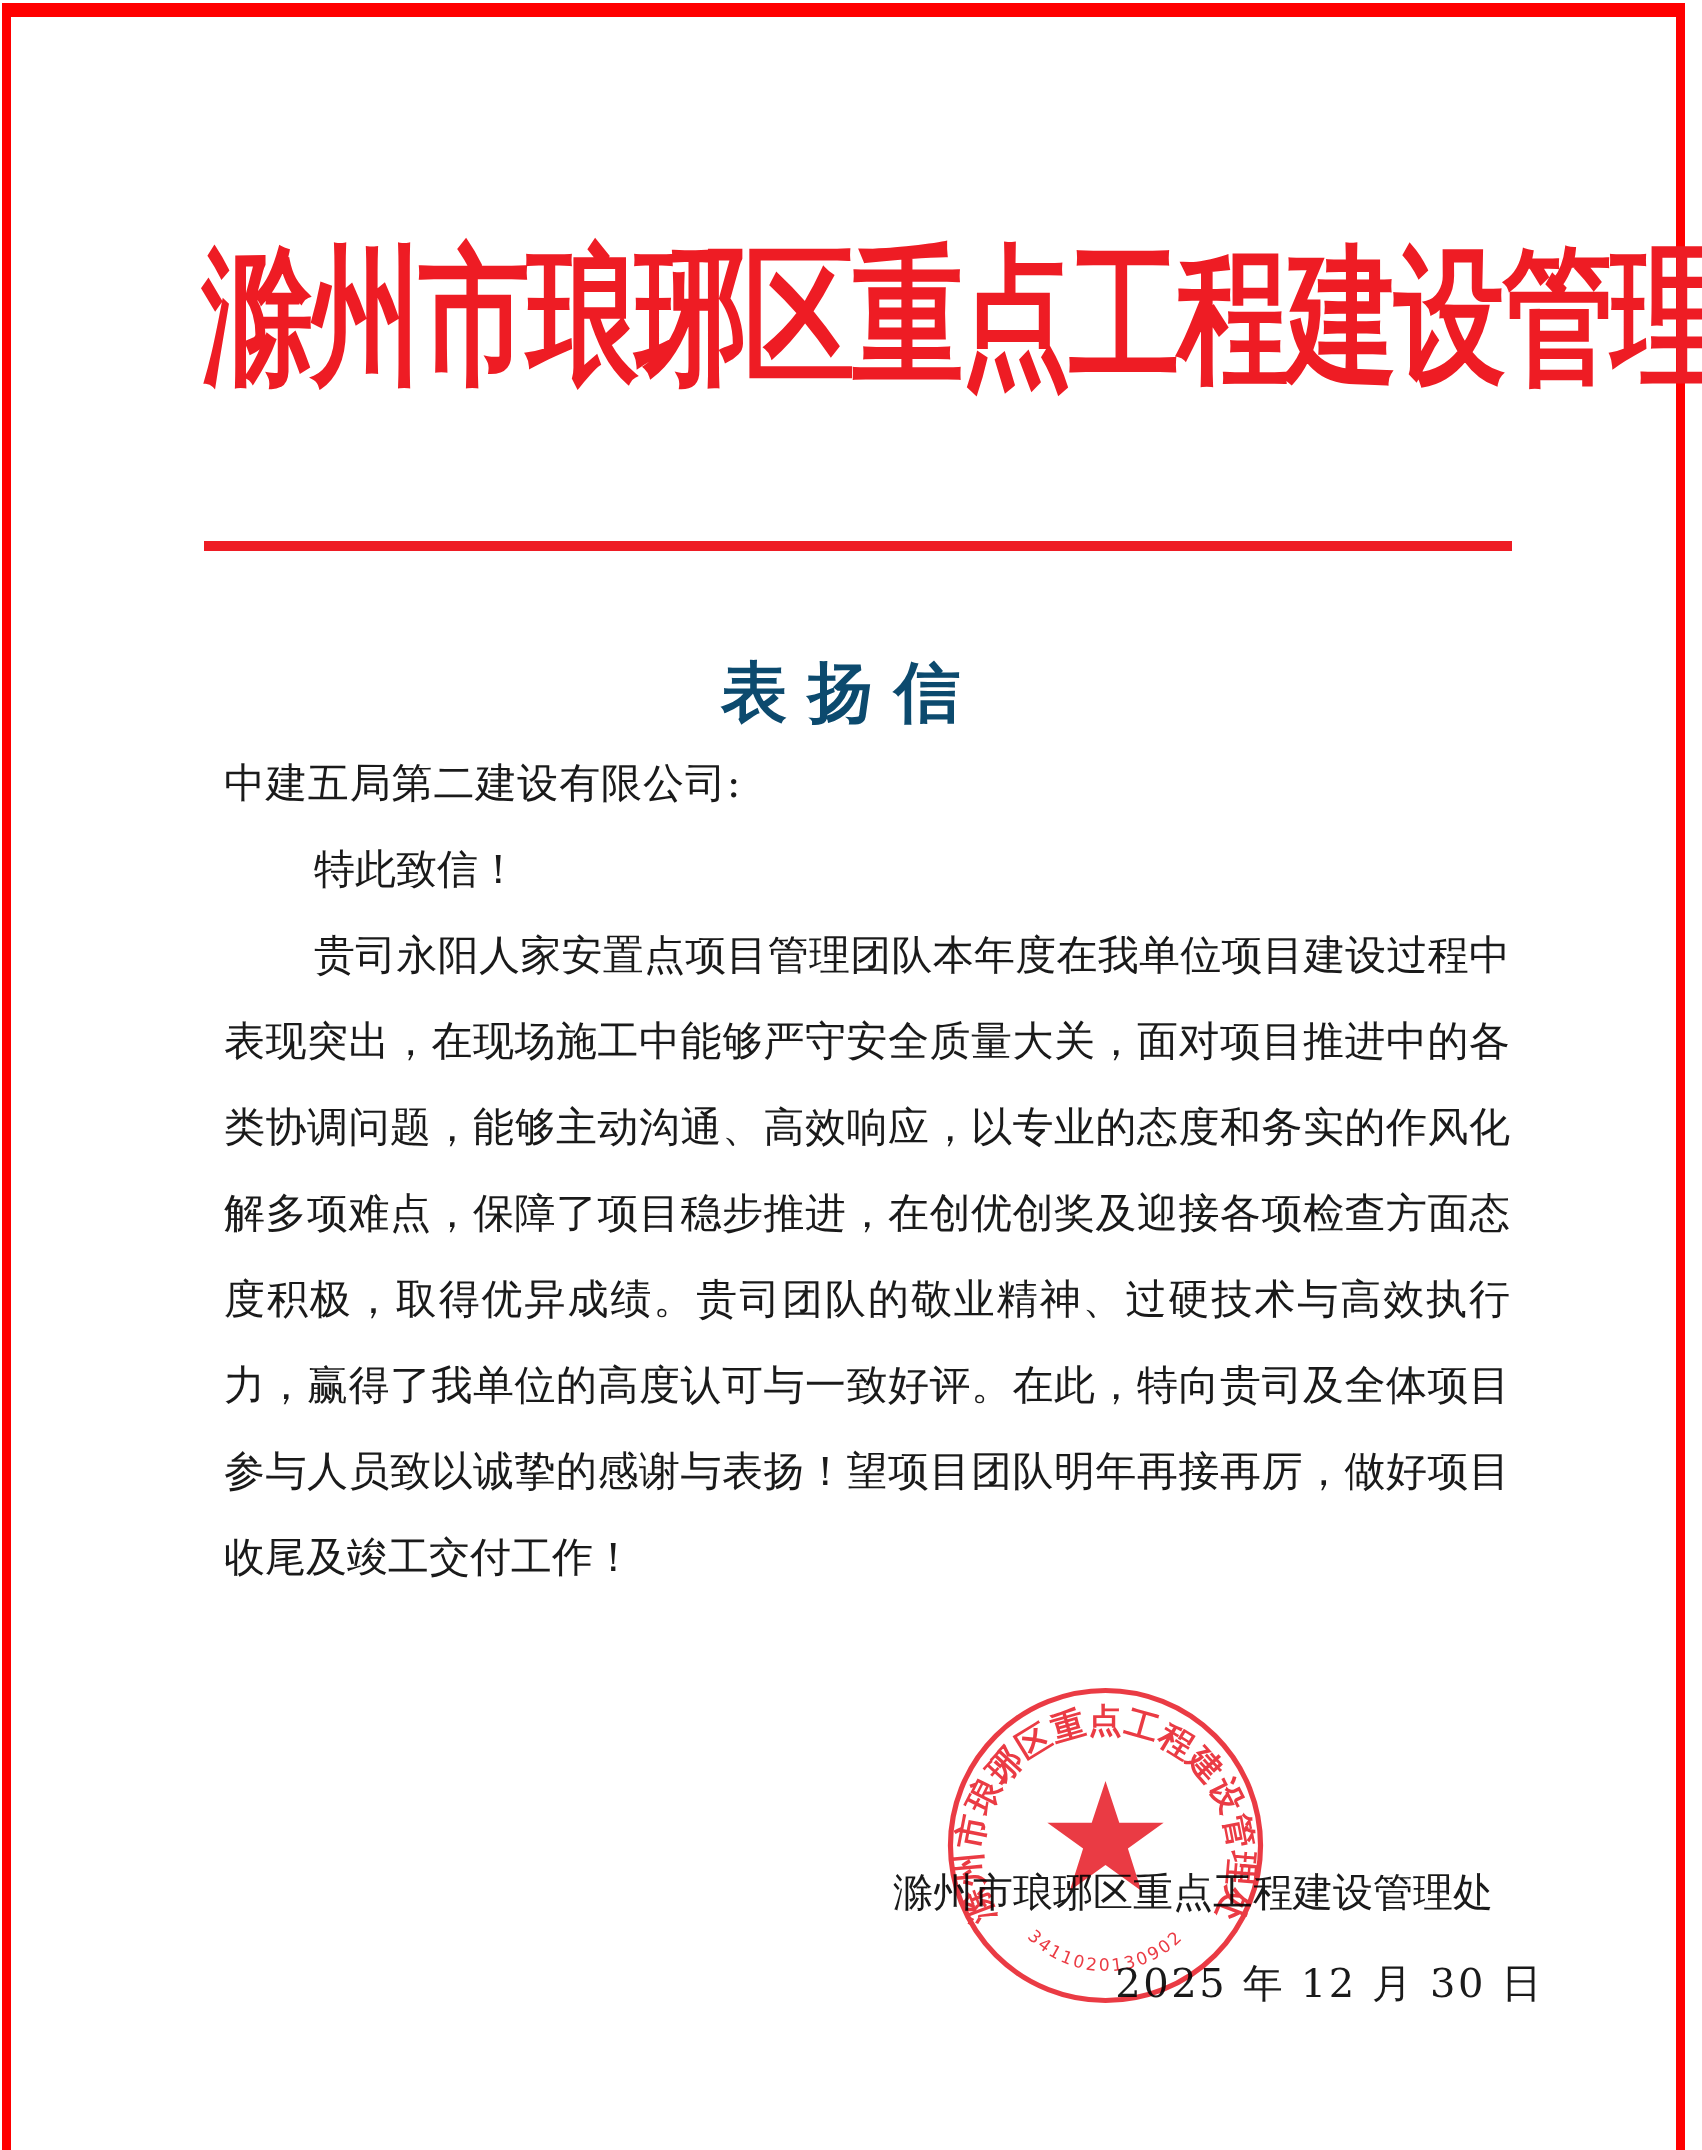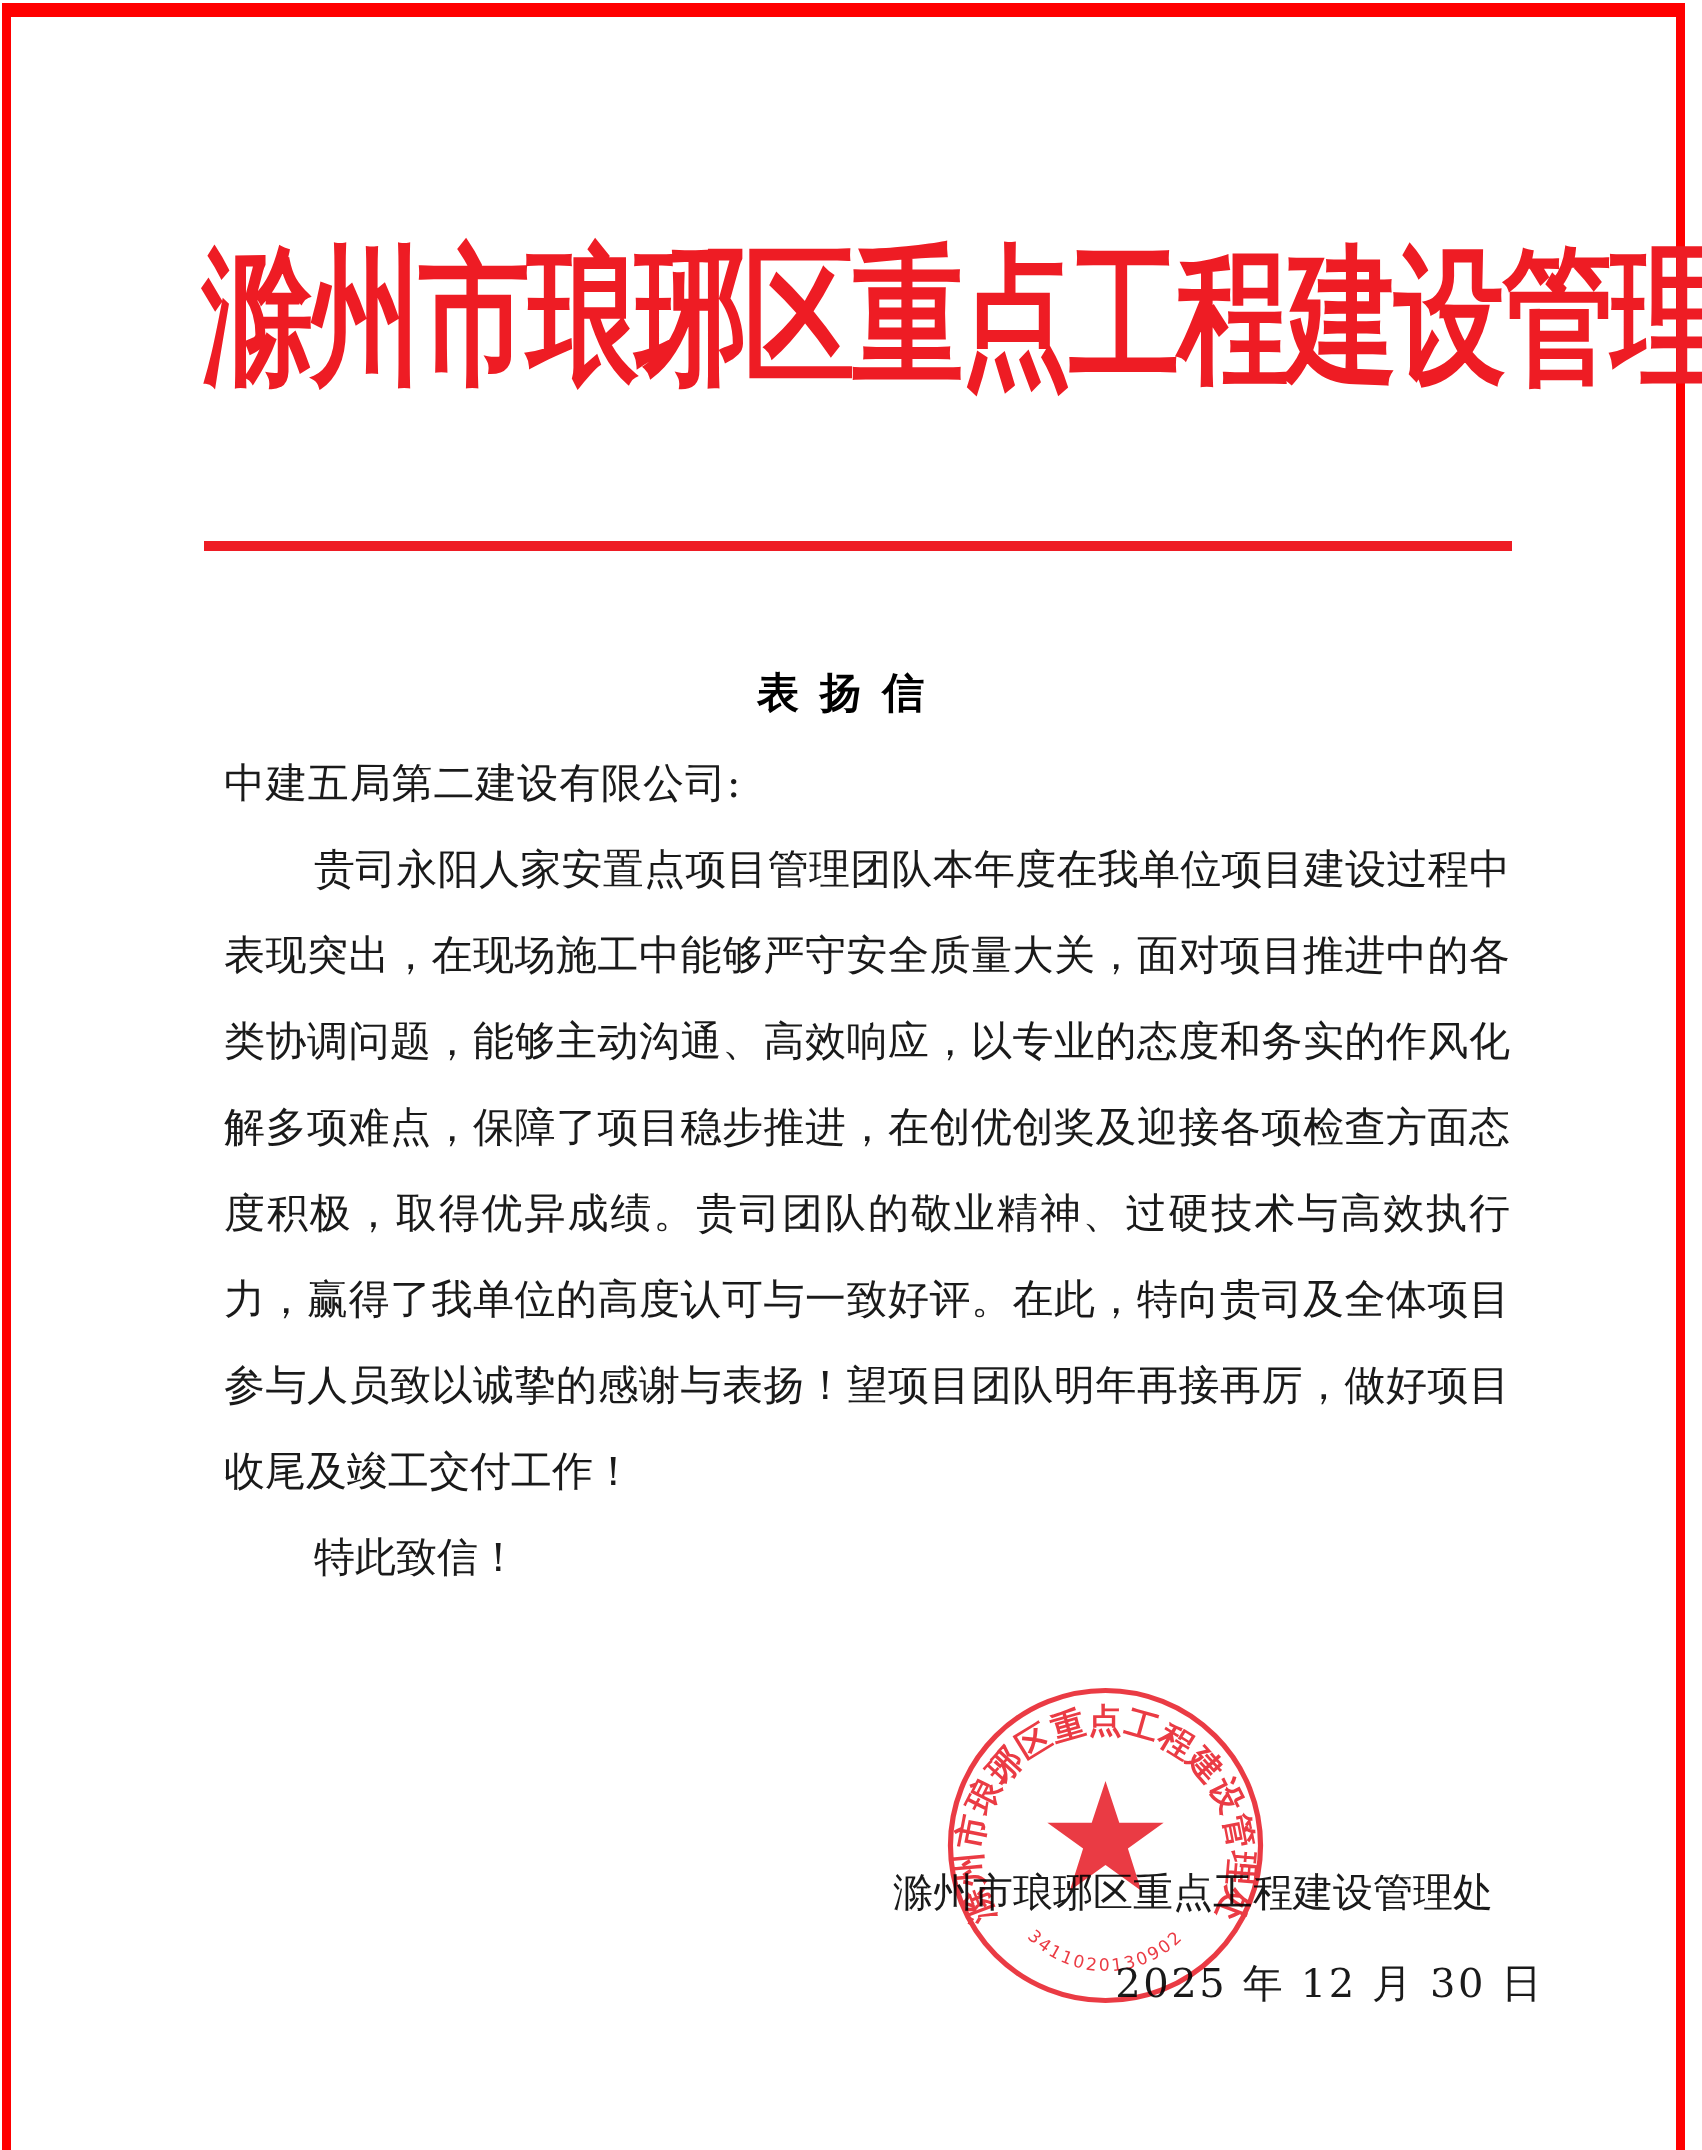--- a/index.html
+++ b/index.html
@@ -15,21 +15,21 @@
     font-size: 111px; line-height: 151px; text-align: center; white-space: nowrap;
     letter-spacing: -2.6px; transform: scaleY(1.35); transform-origin: center;
   }
   .red-rule {
     position: absolute; left: 204px; top: 541px; width: 1308px; height: 10.3px;
     background: #ee1c24;
   }
   .doc-heading {
     position: absolute; left: 0; width: 1702px; top: 654px; height: 77px;
     text-align: center; font-family: "DejaVu Serif", serif; font-weight: bold;
-    font-size: 42px; line-height: 77px; color: #000000; letter-spacing: 20.6px;
+    font-size: 66px; line-height: 77px; color: #0c4a6e; letter-spacing: 20.6px;
   }
   .body-text {
     position: absolute; left: 224px; top: 740px; width: 1286px;
     font-family: "DejaVu Serif", serif; font-size: 41px; line-height: 86px;
     color: #1a1a1a;
   }
   .body-text p { margin: 0; text-align: justify; text-align-last: left; }
   .indent { text-indent: 90px; }
   .salutation { letter-spacing: 0.9px; }
   .closing { margin-top: 0; }
@@ -55,22 +55,22 @@
 <div class="frame"></div>
 
 <div class="header-title">滁州市琅琊区重点工程建设管理处文件</div>
 
 <div class="red-rule"></div>
 
 <div class="doc-heading">表扬信</div>
 
 <div class="body-text">
   <p class="salutation">中建五局第二建设有限公司:</p>
+  <p class="indent closing">特此致信！</p>
   <p class="indent">贵司永阳人家安置点项目管理团队本年度在我单位项目建设过程中表现突出，在现场施工中能够严守安全质量大关，面对项目推进中的各类协调问题，能够主动沟通、高效响应，以专业的态度和务实的作风化解多项难点，保障了项目稳步推进，在创优创奖及迎接各项检查方面态度积极，取得优异成绩。贵司团队的敬业精神、过硬技术与高效执行力，赢得了我单位的高度认可与一致好评。在此，特向贵司及全体项目参与人员致以诚挚的感谢与表扬！望项目团队明年再接再厉，做好项目收尾及竣工交付工作！</p>
-  <p class="indent closing">特此致信！</p>
 </div>
 
 <div class="signature">滁州市琅琊区重点工程建设管理处</div>
 <div class="date">2025 年 12 月 30 日</div>
 
 <div class="seal">
   <svg viewBox="0 0 750 750" xmlns="http://www.w3.org/2000/svg">
     <defs>
       <path id="sealArc" d="M 110 520 A 290 290 0 1 1 640 520"></path>
       <path id="serialArc" d="M 170 560 A 250 250 0 0 0 580 560"></path>

